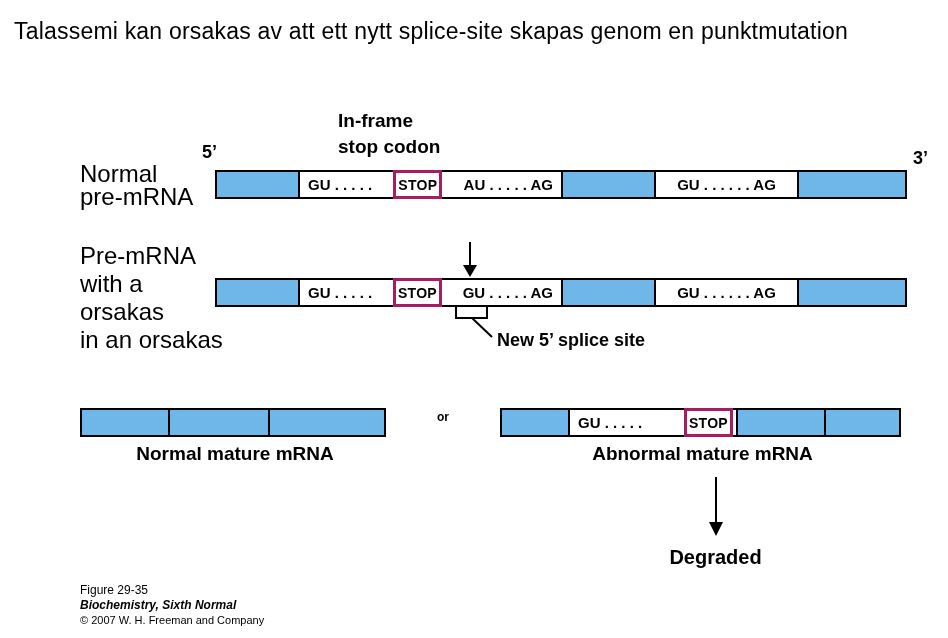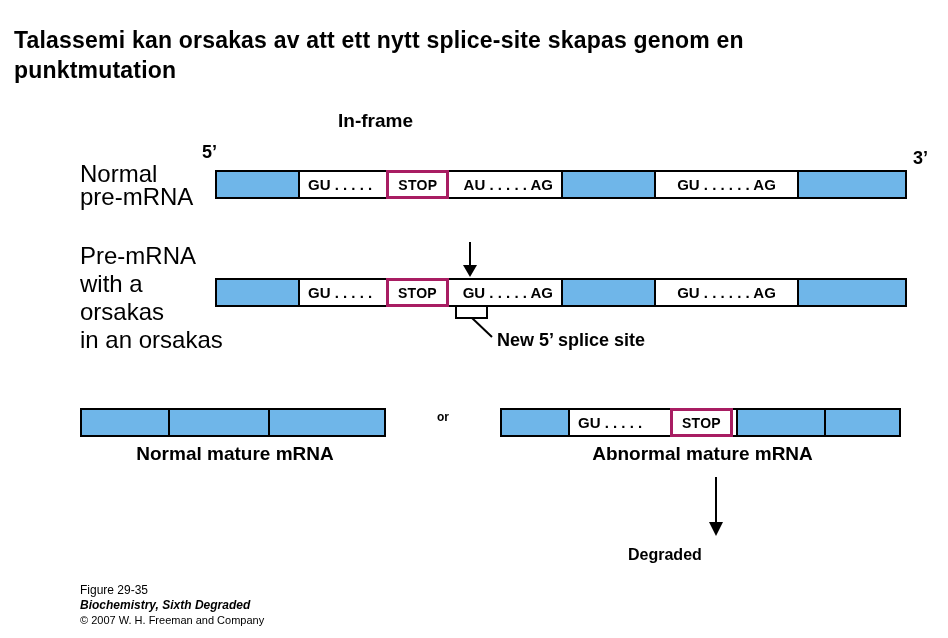--- a/index.html
+++ b/index.html
@@ -1,58 +1,59 @@
 <!DOCTYPE html>
 <html style="--exon-blue: #6FB6E9; --stop-outline: #A81D62;"><head>
 <meta charset="utf-8">
 <style>
   * { margin:0; padding:0; box-sizing:border-box; }
   html,body { background:#fff; }
   body { font-family:"Liberation Sans", sans-serif; color:#000; }
   .canvas { position:relative; width:948px; height:638px; background:#fff; overflow:hidden; }
 
   .title { position:absolute; left:14px; top:16px; width:870px;
-           font-size:23px; font-weight:bold; line-height:1.32; letter-spacing:0.2px;margin-top:9px; }
+           font-size:23px; font-weight:normal; line-height:1.32; letter-spacing:0.2px; }
 
   .blocklabel { position:absolute; font-weight:normal; font-size:24px; line-height:23px; }
   .blocklabel.tall { line-height:28px; }
 
   .anno { position:absolute; font-weight:bold; font-size:19px; }
   .prime { position:absolute; font-weight:bold; font-size:18px; }
   .inframe { position:absolute; left:338px; top:108px; width:168px;
              text-align:left; font-weight:bold; font-size:19px; line-height:26px; }
 
   .bar { position:absolute; display:flex; height:29px; }
   .seg { height:100%; border:2px solid #000; flex:none; background:#fff; }
   .seg + .seg { margin-left:-2px; }
   .exon { background: var(--exon-blue, #6FB6E9); }
   .intron { display:flex; align-items:center; justify-content:space-between;
             padding:0 8px; font-weight:bold; font-size:15px; white-space:nowrap; }
   .intron.center { justify-content:center; }
   .stopbox { display:inline-flex; align-items:center; justify-content:center;
-             height:29px; padding:0 9px; background:#fff;
+             height:29px; padding:0 2px; background:#fff;
              border:3px solid var(--stop-outline, #A81D62);
              font-weight:bold; font-size:14px; letter-spacing:0.3px; }
 
   .overlay { position:absolute; left:0; top:0; pointer-events:none; }
 
   .caption { position:absolute; left:80px; top:583px; font-size:12px; line-height:15px; }
   .caption .fig { font-weight:normal; }
   .caption .book { font-weight:bold; font-style:italic; }
   .caption .copy { font-size:11px; }
 </style>
 </head>
 <body>
 
 <div class="canvas">
 
   <div class="title">Talassemi kan orsakas av att ett nytt splice-site skapas genom en punktmutation</div>
 
   <div class="inframe">
     <div>In-frame</div>
+    <div>stop codon</div>
   </div>
 
   <div class="prime" style="left:202px; top:142px;">5’</div>
   <div class="prime" style="left:913px; top:148px;">3’</div>
 
   <div class="blocklabel" style="left:80px; top:162px;">
     <div>Normal</div>
     <div>pre-mRNA</div>
   </div>
 
@@ -107,21 +108,21 @@
       <span>GU . . . . .</span>
       <span class="stopbox">STOP</span>
     </div>
     <div class="seg exon" style="width:90px;"></div>
     <div class="seg exon" style="width:77px;"></div>
   </div>
 
   <div class="anno" style="left:500px; top:443px; width:405px; text-align:center;">Abnormal mature mRNA</div>
   <div class="anno" style="left:80px; top:443px; width:310px; text-align:center;">Normal mature mRNA</div>
 
-  <div class="anno" style="left:628px; top:546px; width:175px; font-size:16px;">Degraded</div>
+  <div class="anno" style="left:628px; top:546px; width:175px; text-align:center; font-size:20px;">Degraded</div>
 
   <svg class="overlay" width="948" height="638" viewBox="0 0 948 638">
 
     <g>
       <line x1="470" y1="242" x2="470" y2="267" stroke="#000" stroke-width="2"></line>
       <polygon points="463,265 477,265 470,277" fill="#000"></polygon>
     </g>
 
     <g>
       <path d="M456,307 L456,318 L487,318 L487,307" fill="none" stroke="#000" stroke-width="2"></path>
@@ -129,17 +130,17 @@
     </g>
 
     <g>
       <line x1="716" y1="477" x2="716" y2="524" stroke="#000" stroke-width="2"></line>
       <polygon points="709,522 723,522 716,536" fill="#000"></polygon>
     </g>
   </svg>
 
   <div class="caption">
     <div class="fig">Figure 29-35</div>
-    <div class="book">Biochemistry, Sixth Degraded</div>
+    <div class="book">Biochemistry, Sixth Normal</div>
     <div class="copy">© 2007 W. H. Freeman and Company</div>
   </div>
 
 </div>
 
 </body></html>

